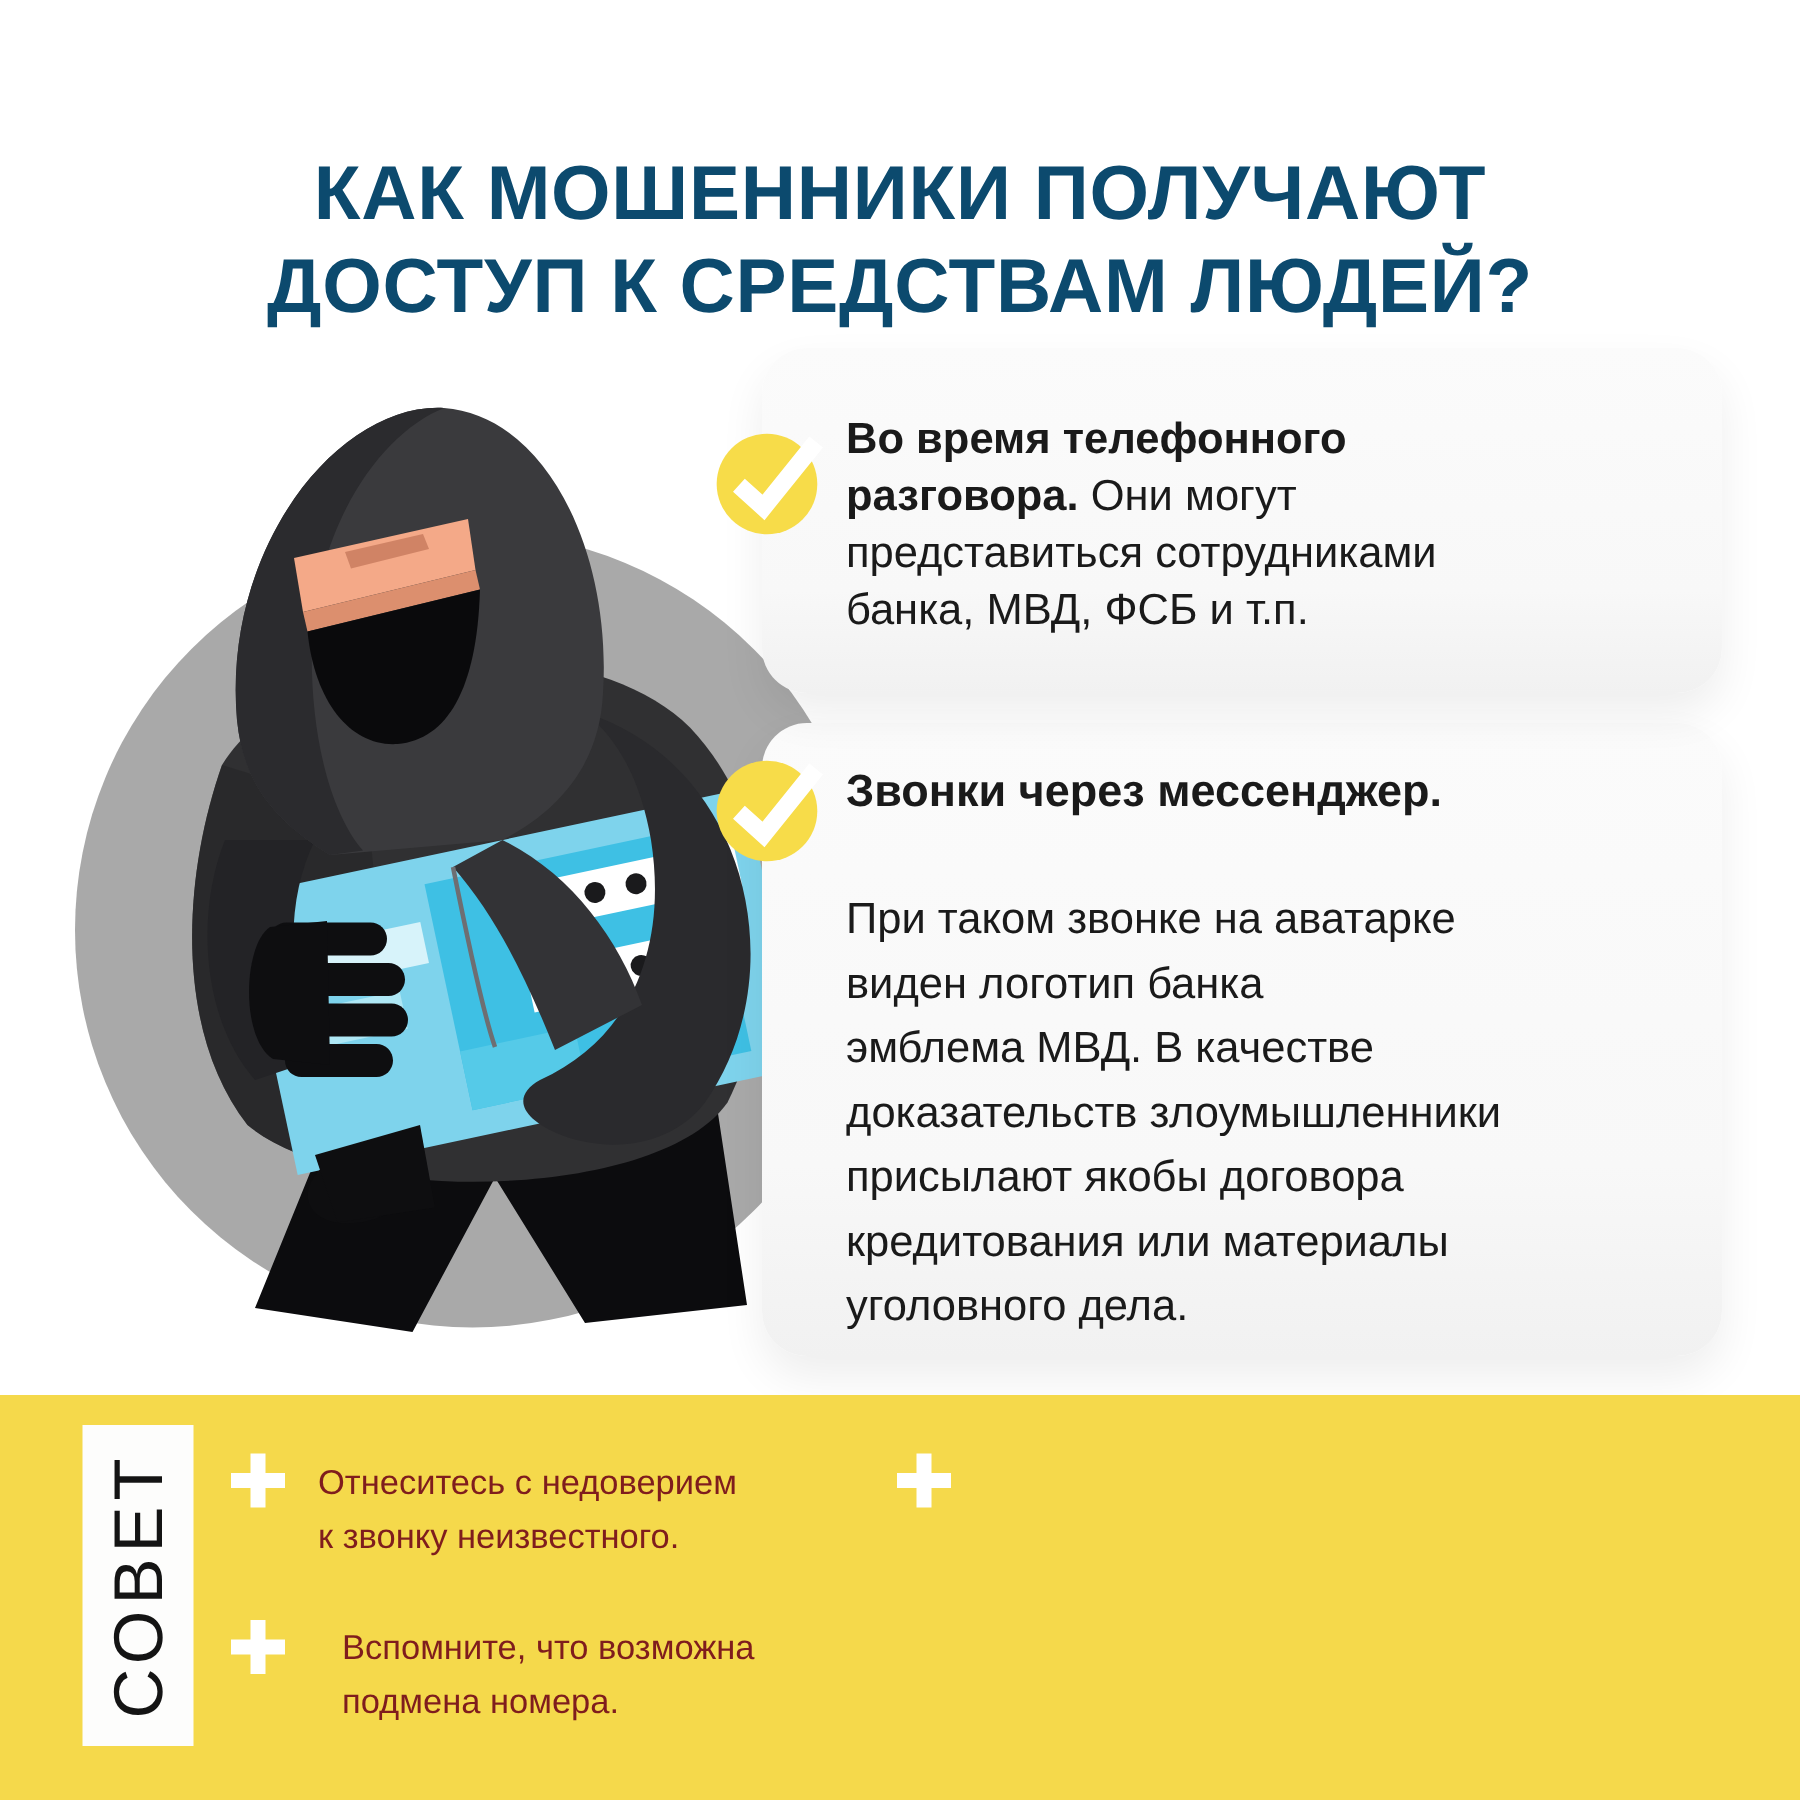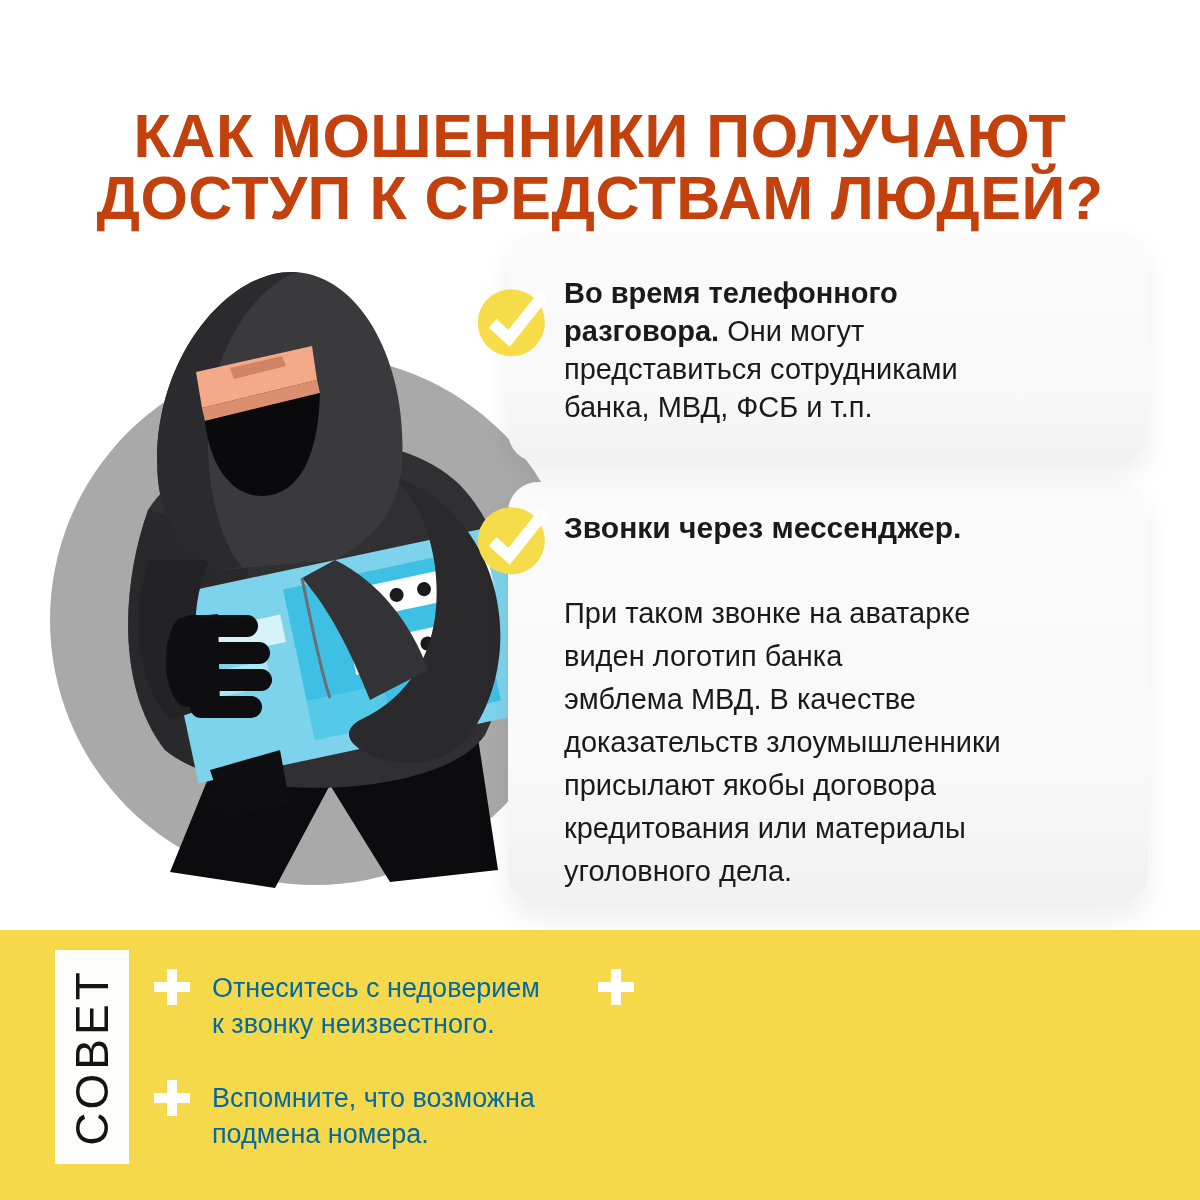--- a/index.html
+++ b/index.html
@@ -10,22 +10,22 @@
     --text-dark:#1A1A1A;
     --card-blue:#7ED3EC;
     --inner-blue:#3EC0E4;
   }
   html,body{margin:0;padding:0;}
   body{font-family:"Liberation Sans","DejaVu Sans",sans-serif;background:#fff;}
   .canvas{position:relative;width:1200px;height:1200px;background:#fff;overflow:hidden;}
 
   .title{
     position:absolute;left:0;top:64px;width:1200px;
-    text-align:center;font-weight:900;font-size:61px;line-height:62px;
-    letter-spacing:.5px;color:#c2410c;white-space:pre-line;
+    text-align:center;font-weight:900;font-size:51px;line-height:62px;
+    letter-spacing:.5px;color:#0c4a6e;white-space:pre-line;
   }
 
   .illustration{position:absolute;left:30px;top:230px;width:600px;height:700px;z-index:1;}
 
   .card{
     position:absolute;left:508px;width:640px;z-index:2;
     background:linear-gradient(180deg,#FBFBFB 0%,var(--card-bg) 70%,#F1F1F1 100%);
     border-radius:30px;box-shadow:0 14px 30px rgba(0,0,0,.07);
     box-sizing:border-box;color:var(--text-dark);
   }
@@ -53,25 +53,25 @@
     transform:rotate(-90deg);white-space:nowrap;
     font-size:46px;letter-spacing:4px;color:#141414;font-weight:400;
   }
   .plus-icon{position:absolute;width:36px;height:36px;}
   .plus-icon::before{content:"";position:absolute;left:0;top:13px;width:36px;height:10px;background:#fff;}
   .plus-icon::after{content:"";position:absolute;left:13px;top:0;width:10px;height:36px;background:#fff;}
   .p1{left:154px;top:39px;}
   .p2{left:154px;top:150px;}
   .p3{left:598px;top:39px;}
   .tip{
-    position:absolute;color:#0369a1;font-size:27px;line-height:36px;
+    position:absolute;color:#7f1d1d;font-size:23px;line-height:36px;
     white-space:pre-line;
   }
   .t1{left:212px;top:40px;width:360px;}
-  .t2{left:212px;top:150px;width:360px;}
+  .t2{left:228px;top:150px;width:360px;}
   .t3{left:650px;top:40px;width:460px;}
 </style>
 </head>
 <body>
 
 <div class="canvas">
 
   <h1 class="title">КАК МОШЕННИКИ ПОЛУЧАЮТ
 ДОСТУП К СРЕДСТВАМ ЛЮДЕЙ?</h1>
 

